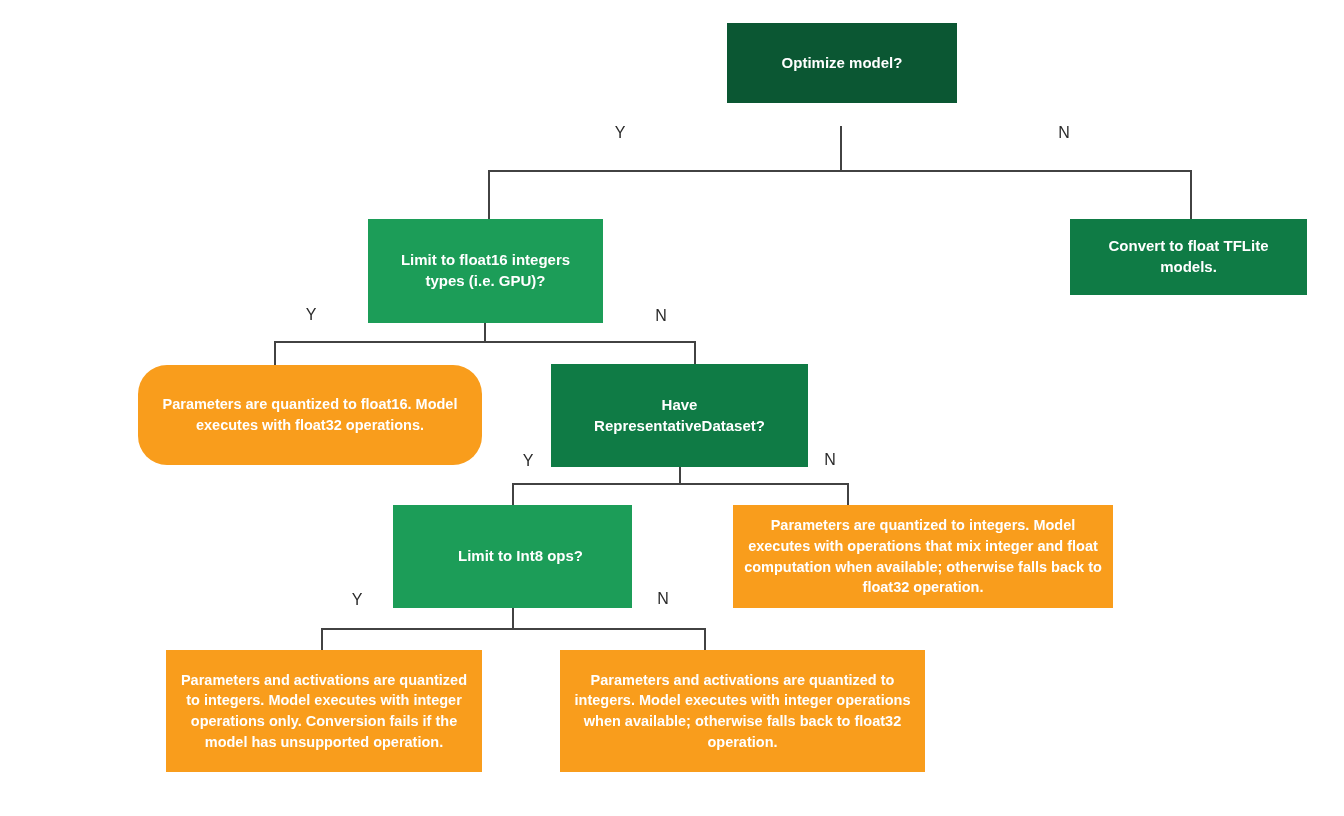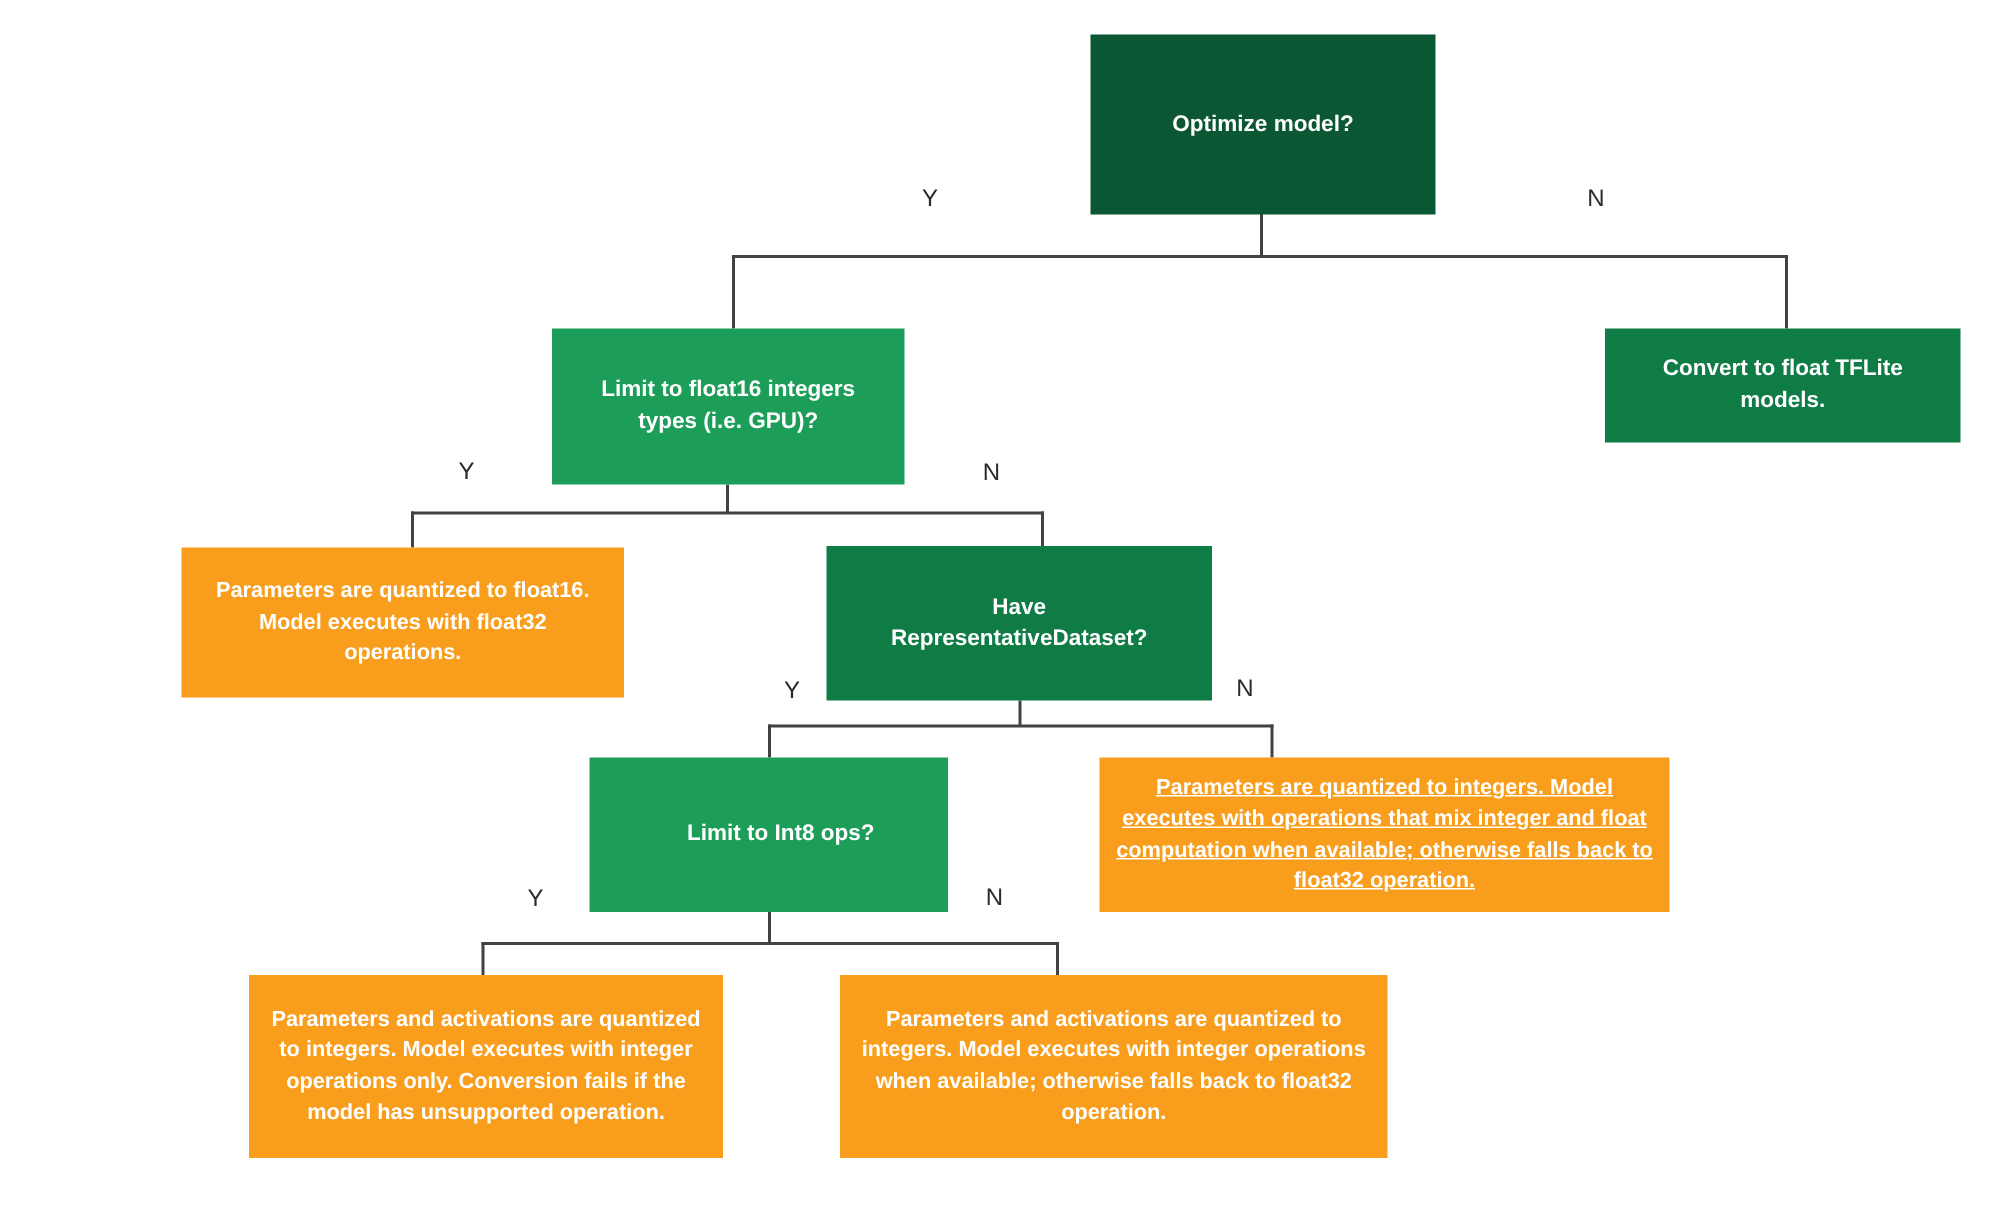--- a/index.html
+++ b/index.html
@@ -63,31 +63,31 @@
 
   <div class="blabel" style="left:620px;top:133px;">Y</div>
   <div class="blabel" style="left:1064px;top:133px;">N</div>
   <div class="blabel" style="left:311px;top:315px;">Y</div>
   <div class="blabel" style="left:661px;top:316px;">N</div>
   <div class="blabel" style="left:528px;top:461px;">Y</div>
   <div class="blabel" style="left:830px;top:460px;">N</div>
   <div class="blabel" style="left:357px;top:600px;">Y</div>
   <div class="blabel" style="left:663px;top:599px;">N</div>
 
-  <div class="node dark" style="left:727px;top:23px;width:230px;height:120px;">Optimize model?</div>
+  <div class="node dark" style="left:727px;top:23px;width:230px;height:80px;">Optimize model?</div>
 
   <div class="node bright" style="left:368px;top:219px;width:235px;height:104px;">Limit to float16 integers types (i.e. GPU)?</div>
 
   <div class="node mid" style="left:1026px;top:219px;width:237px;height:76px;margin-left:44px;">Convert to float TFLite models.</div>
 
-  <div class="node orange" style="left:121px;top:365px;width:295px;height:100px;">Parameters are quantized to float16. Model executes with float32 operations.</div>
+  <div class="node orange" style="left:138px;top:365px;width:344px;height:100px;border-radius:29px;">Parameters are quantized to float16. Model executes with float32 operations.</div>
 
   <div class="node mid" style="left:551px;top:364px;width:257px;height:103px;padding:8px 32px;">Have RepresentativeDataset?</div>
 
   <div class="node bright" style="left:393px;top:505px;width:239px;height:103px;padding-left:28px;">Limit to Int8 ops?</div>
 
-  <div class="node orange" style="left:733px;top:505px;width:380px;height:103px;padding:6px 10px;text-decoration:underline;">Parameters are quantized to integers. Model executes with operations that mix integer and float computation when available; otherwise falls back to float32 operation.</div>
+  <div class="node orange" style="left:733px;top:505px;width:380px;height:103px;padding:6px 10px;">Parameters are quantized to integers. Model executes with operations that mix integer and float computation when available; otherwise falls back to float32 operation.</div>
 
   <div class="node orange" style="left:166px;top:650px;width:316px;height:122px;padding:6px 10px;">Parameters and activations are quantized to integers. Model executes with integer operations only. Conversion fails if the model has unsupported operation.</div>
 
   <div class="node orange" style="left:560px;top:650px;width:365px;height:122px;padding:6px 14px;">Parameters and activations are quantized to integers. Model executes with integer operations when available; otherwise falls back to float32 operation.</div>
 
 </div>
 
 </body></html>

